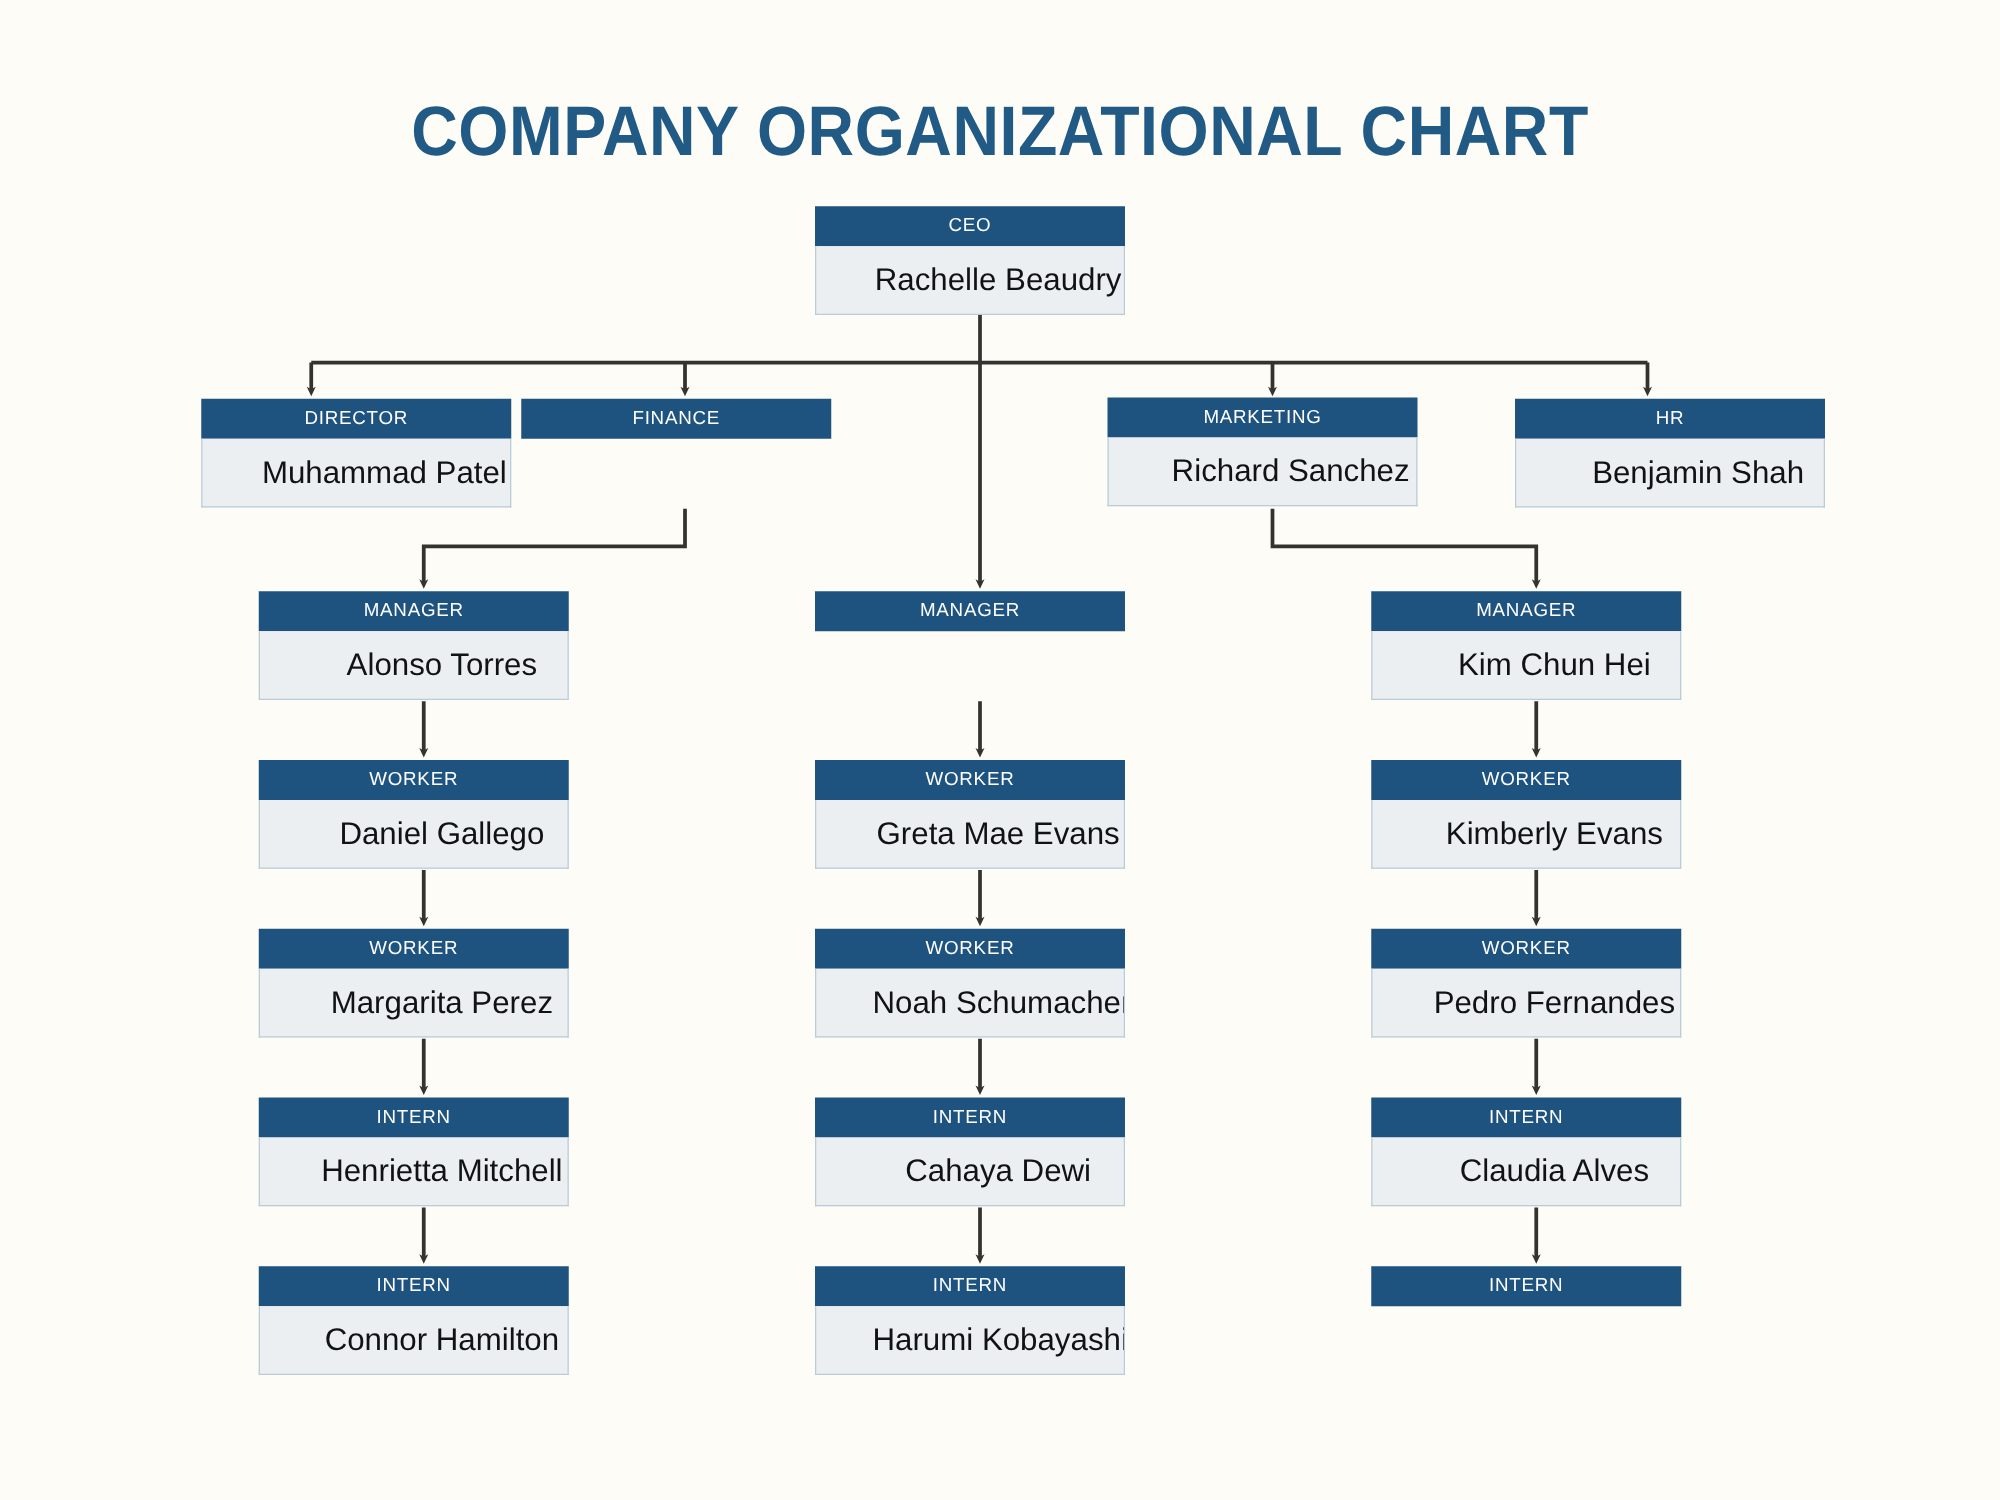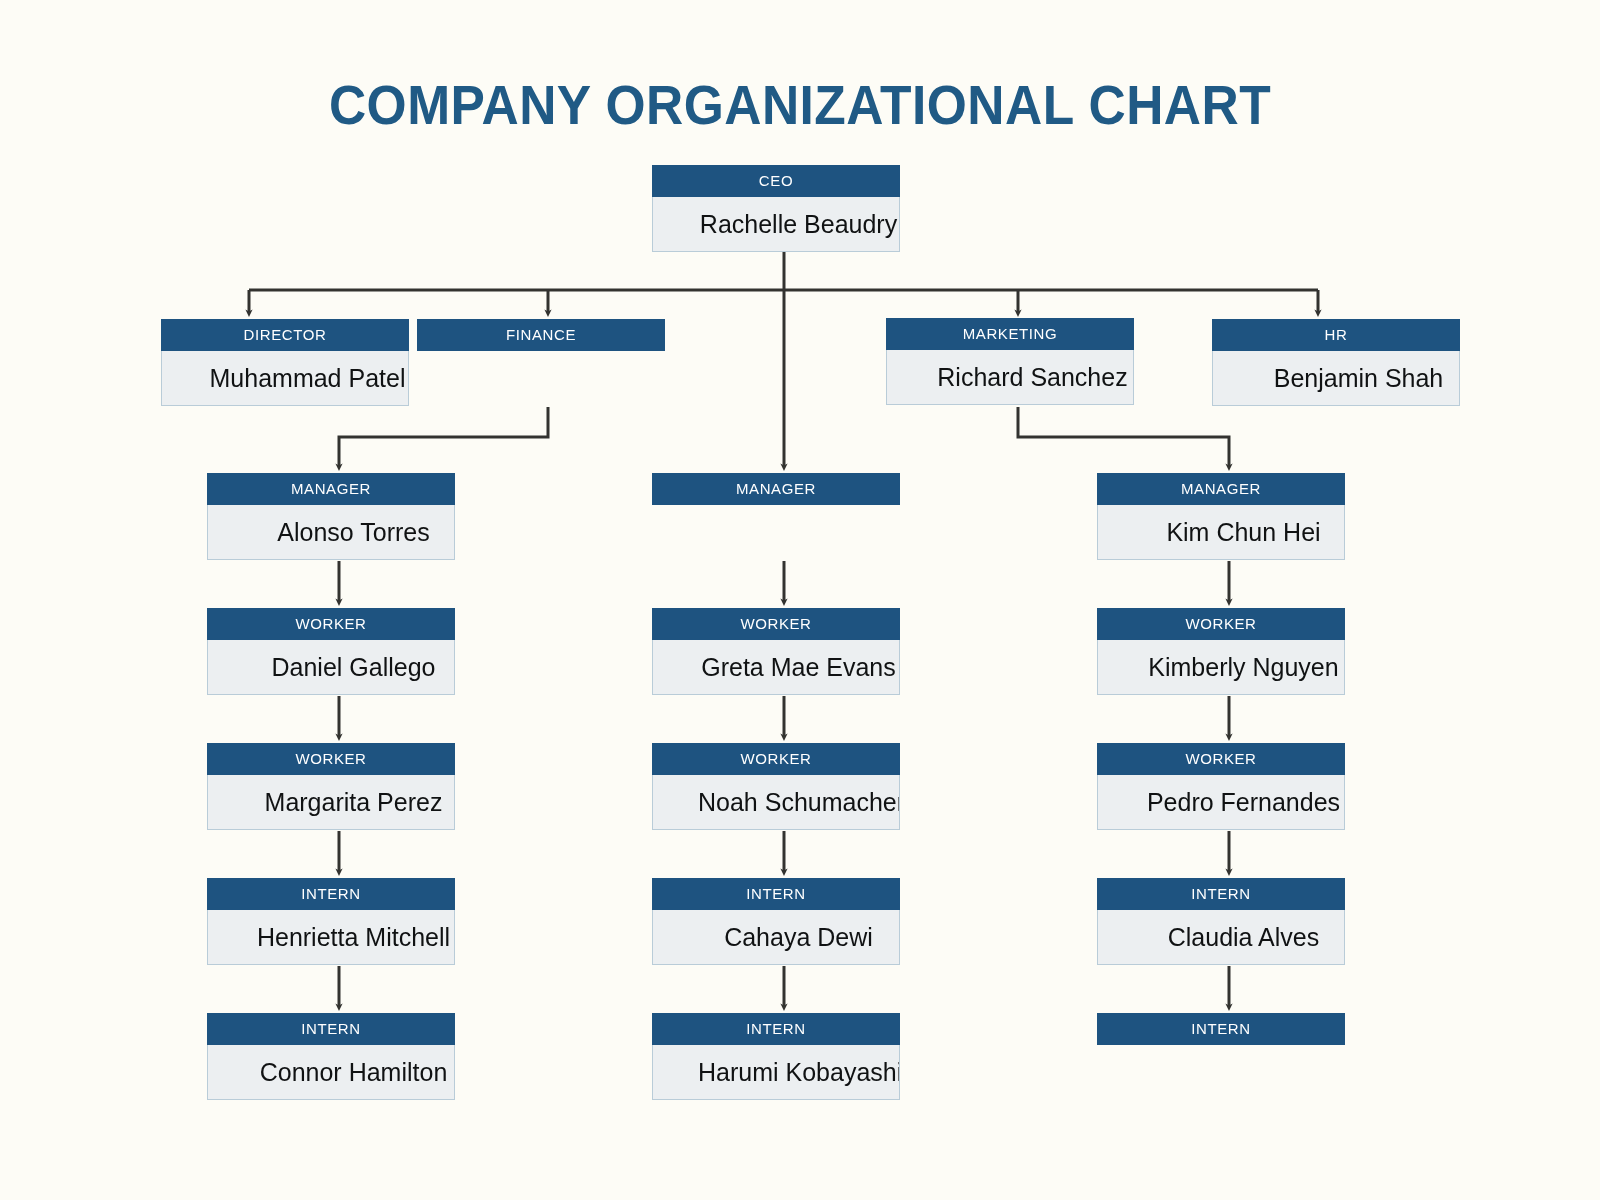--- a/index.html
+++ b/index.html
@@ -156,21 +156,21 @@
       <div class="node" style="left: 207px; top: 608px;">
         <div class="node-header">WORKER</div>
         <div class="node-body">Daniel Gallego</div>
       </div>
       <div class="node" style="left: 652px; top: 608px;">
         <div class="node-header">WORKER</div>
         <div class="node-body">Greta Mae Evans</div>
       </div>
       <div class="node" style="left: 1097px; top: 608px;">
         <div class="node-header">WORKER</div>
-        <div class="node-body">Kimberly Nguyen</div>
+        <div class="node-body">Kimberly Evans</div>
       </div>
       <div class="node" style="left: 207px; top: 743px;">
         <div class="node-header">WORKER</div>
         <div class="node-body">Margarita Perez</div>
       </div>
       <div class="node" style="left: 652px; top: 743px;">
         <div class="node-header">WORKER</div>
         <div class="node-body">Noah Schumacher</div>
       </div>
       <div class="node" style="left: 1097px; top: 743px;">

